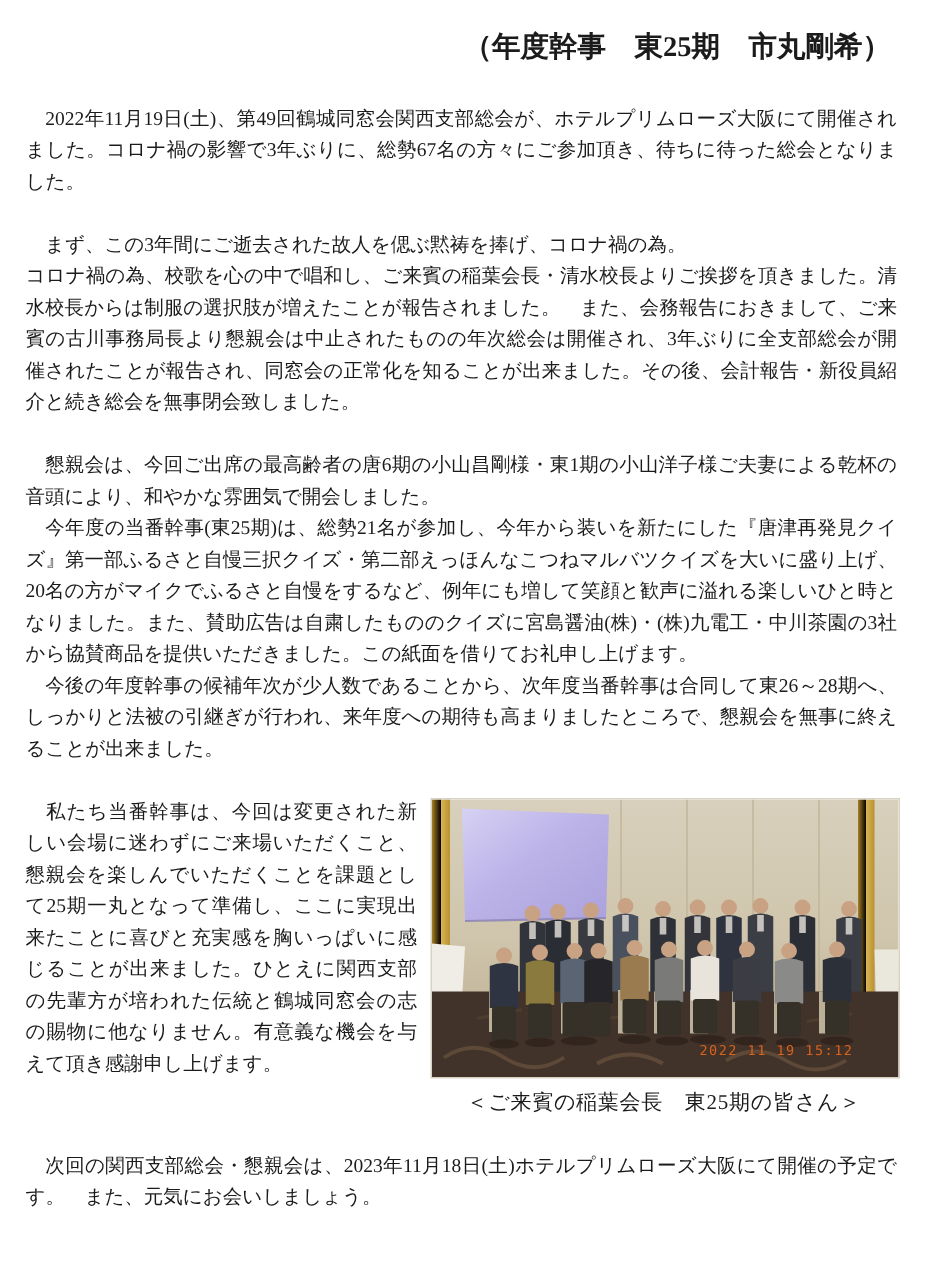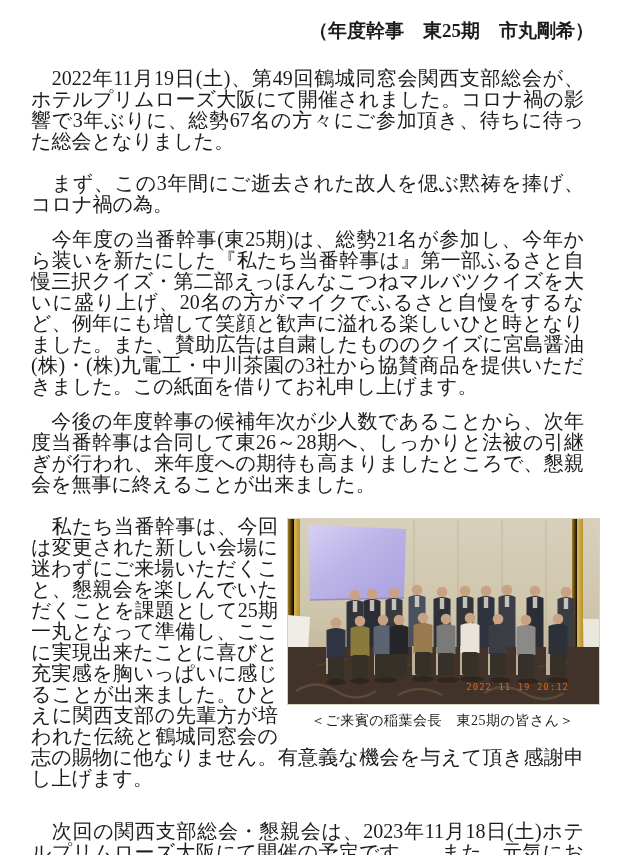--- a/index.html
+++ b/index.html
@@ -25,22 +25,22 @@
     letter-spacing: 1px;
   }
   .byline {
     font-size: 19px;
     font-weight: bold;
     text-align: right;
     padding-right: 4px;
     margin: 8px 0 0 0;
   }
   .para {
-    margin: 14px;
-    font-size: 20px;
+    margin: 0;
+    font-size: 13px;
     line-height: 21px;
     text-align: justify;
     text-justify: inter-ideograph;
   }
   .gap  { margin-top: 21px; }
   .gap2 { margin-top: 18px; }
   .first { margin-top: 24px; }
   .photo-section { margin-top: 21px; }
   .photo-section::after { content: ""; display: block; clear: both; }
   figure.photo-figure {
@@ -79,22 +79,24 @@
 <body>
 
 <div class="page">
 
 
   <div class="byline">（年度幹事　東25期　市丸剛希）</div>
 
   <p class="para first">　2022年11月19日(土)、第49回鶴城同窓会関西支部総会が、ホテルプリムローズ大阪にて開催されました。コロナ禍の影響で3年ぶりに、総勢67名の方々にご参加頂き、待ちに待った総会となりました。</p>
 
   <p class="para gap">　まず、この3年間にご逝去された故人を偲ぶ黙祷を捧げ、コロナ禍の為。</p>
-
-  <p class="para">　今年度の当番幹事(東25期)は、総勢21名が参加し、今年から装いを新たにした『私たち当番幹事は』第一部ふるさと自慢三択クイズ・第二部えっほんなこつねマルバツクイズを大いに盛り上げ、20名の方がマイクでふるさと自慢をするなど、例年にも増して笑顔と歓声に溢れる楽しいひと時となりました。また、賛助広告は自粛したもののクイズに宮島醤油(株)・(株)九電工・中川茶園の3社から協賛商品を提供いただきました。この紙面を借りてお礼申し上げます。</p>
+  <p class="para">コロナ禍の為、校歌を心の中で唱和し、ご来賓の稲葉会長・清水校長よりご挨拶を頂きました。清水校長からは制服の選択肢が増えたことが報告されました。　また、会務報告におきまして、ご来賓の古川事務局長より懇親会は中止されたものの年次総会は開催され、3年ぶりに全支部総会が開催されたことが報告され、同窓会の正常化を知ることが出来ました。その後、会計報告・新役員紹介と続き総会を無事閉会致しました。</p>
+
+  <p class="para gap">　懇親会は、今回ご出席の最高齢者の唐6期の小山昌剛様・東1期の小山洋子様ご夫妻による乾杯の音頭により、和やかな雰囲気で開会しました。</p>
+  <p class="para">　今年度の当番幹事(東25期)は、総勢21名が参加し、今年から装いを新たにした『唐津再発見クイズ』第一部ふるさと自慢三択クイズ・第二部えっほんなこつねマルバツクイズを大いに盛り上げ、20名の方がマイクでふるさと自慢をするなど、例年にも増して笑顔と歓声に溢れる楽しいひと時となりました。また、賛助広告は自粛したもののクイズに宮島醤油(株)・(株)九電工・中川茶園の3社から協賛商品を提供いただきました。この紙面を借りてお礼申し上げます。</p>
   <p class="para">　今後の年度幹事の候補年次が少人数であることから、次年度当番幹事は合同して東26～28期へ、しっかりと法被の引継ぎが行われ、来年度への期待も高まりましたところで、懇親会を無事に終えることが出来ました。</p>
 
   <div class="photo-section">
     <figure class="photo-figure">
       <div class="photo-frame">
         <svg viewBox="0 0 311 185" width="311" height="185" role="img" aria-label="group photo">
           <defs>
             <linearGradient id="wallg" x1="0" y1="0" x2="0" y2="1">
               <stop offset="0" stop-color="#d8d0bc"></stop>
               <stop offset="0.7" stop-color="#cfc5ac"></stop>
@@ -178,21 +180,21 @@
             <ellipse cx="72" cy="162" rx="10" ry="3"></ellipse>
             <ellipse cx="98" cy="161" rx="12" ry="3"></ellipse>
             <ellipse cx="135" cy="160" rx="11" ry="3"></ellipse>
             <ellipse cx="160" cy="161" rx="11" ry="3"></ellipse>
             <ellipse cx="184" cy="160" rx="12" ry="3"></ellipse>
             <ellipse cx="212" cy="161" rx="11" ry="3"></ellipse>
             <ellipse cx="240" cy="162" rx="11" ry="3"></ellipse>
             <ellipse cx="270" cy="161" rx="11" ry="3"></ellipse>
           </g>
         </svg>
-        <div class="stamp">2022 11 19 20:12</div>
+        <div class="stamp">2022 11 19 15:12</div>
       </div>
       <figcaption class="photo-caption">＜ご来賓の稲葉会長　東25期の皆さん＞</figcaption>
     </figure>
 
     <p class="para">　私たち当番幹事は、今回は変更された新しい会場に迷わずにご来場いただくこと、懇親会を楽しんでいただくことを課題として25期一丸となって準備し、ここに実現出来たことに喜びと充実感を胸いっぱいに感じることが出来ました。ひとえに関西支部の先輩方が培われた伝統と鶴城同窓会の志の賜物に他なりません。有意義な機会を与えて頂き感謝申し上げます。</p>
   </div>
 
   <p class="para gap2">　次回の関西支部総会・懇親会は、2023年11月18日(土)ホテルプリムローズ大阪にて開催の予定です。　また、元気にお会いしましょう。</p>
 
 </div>

